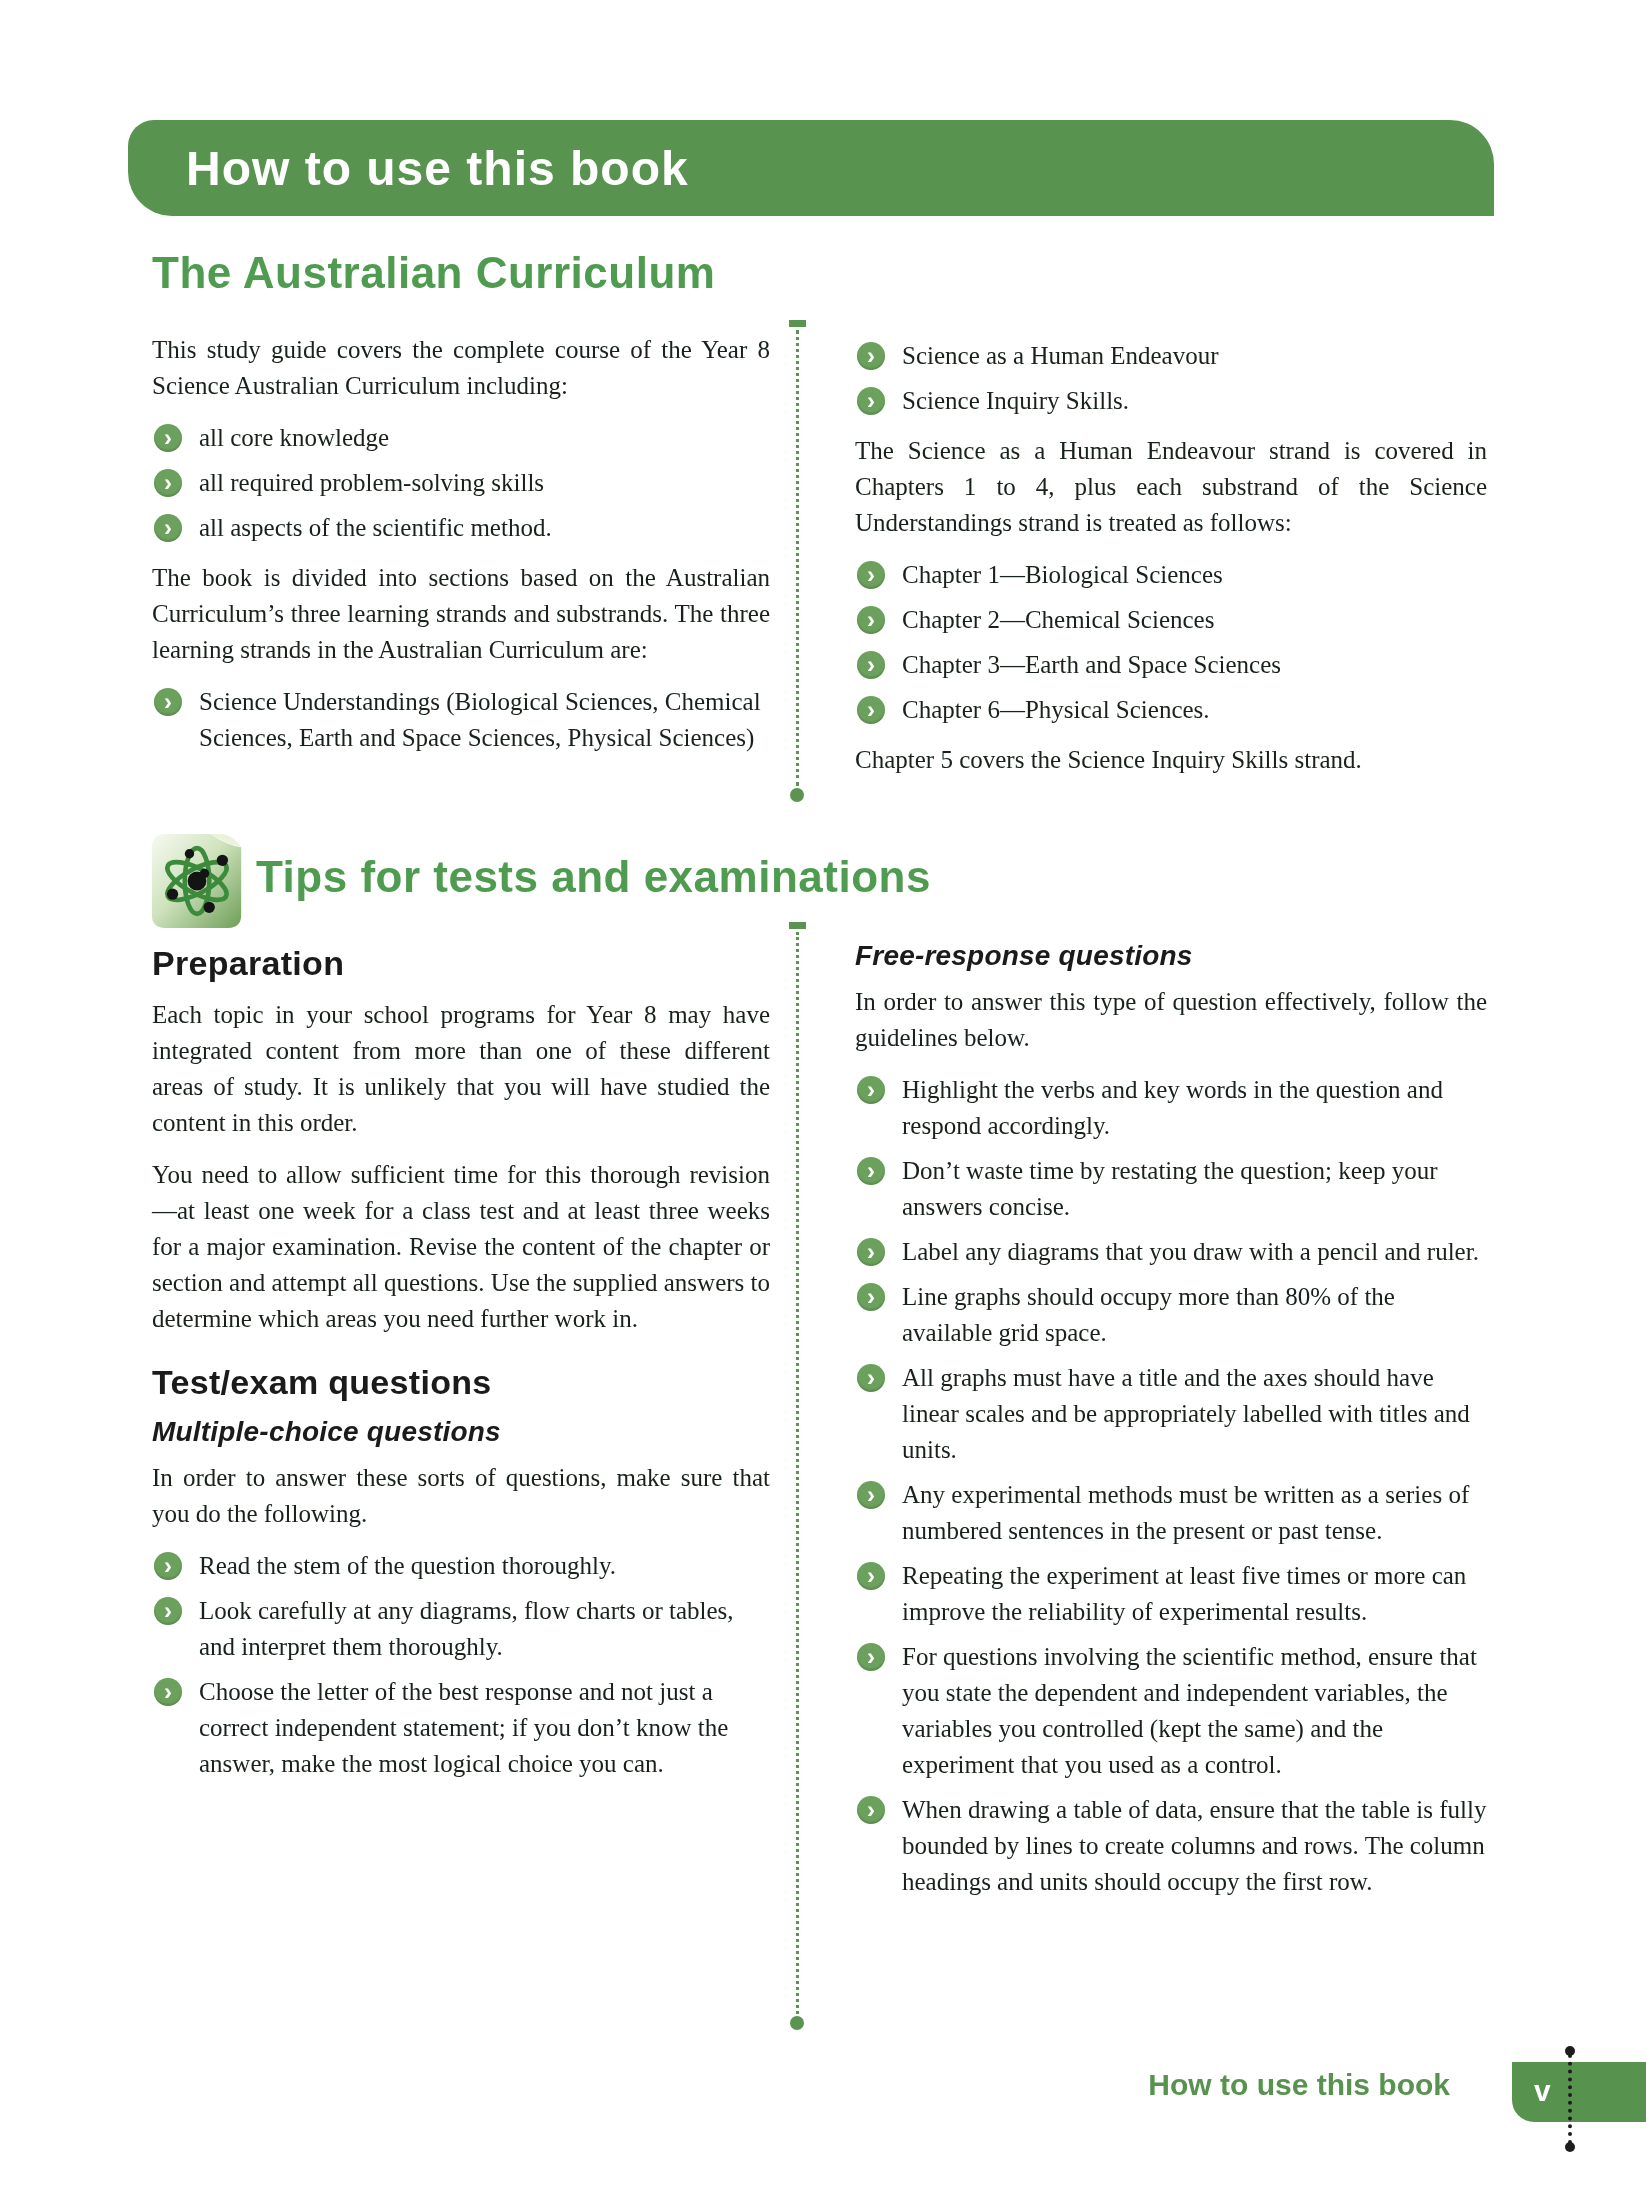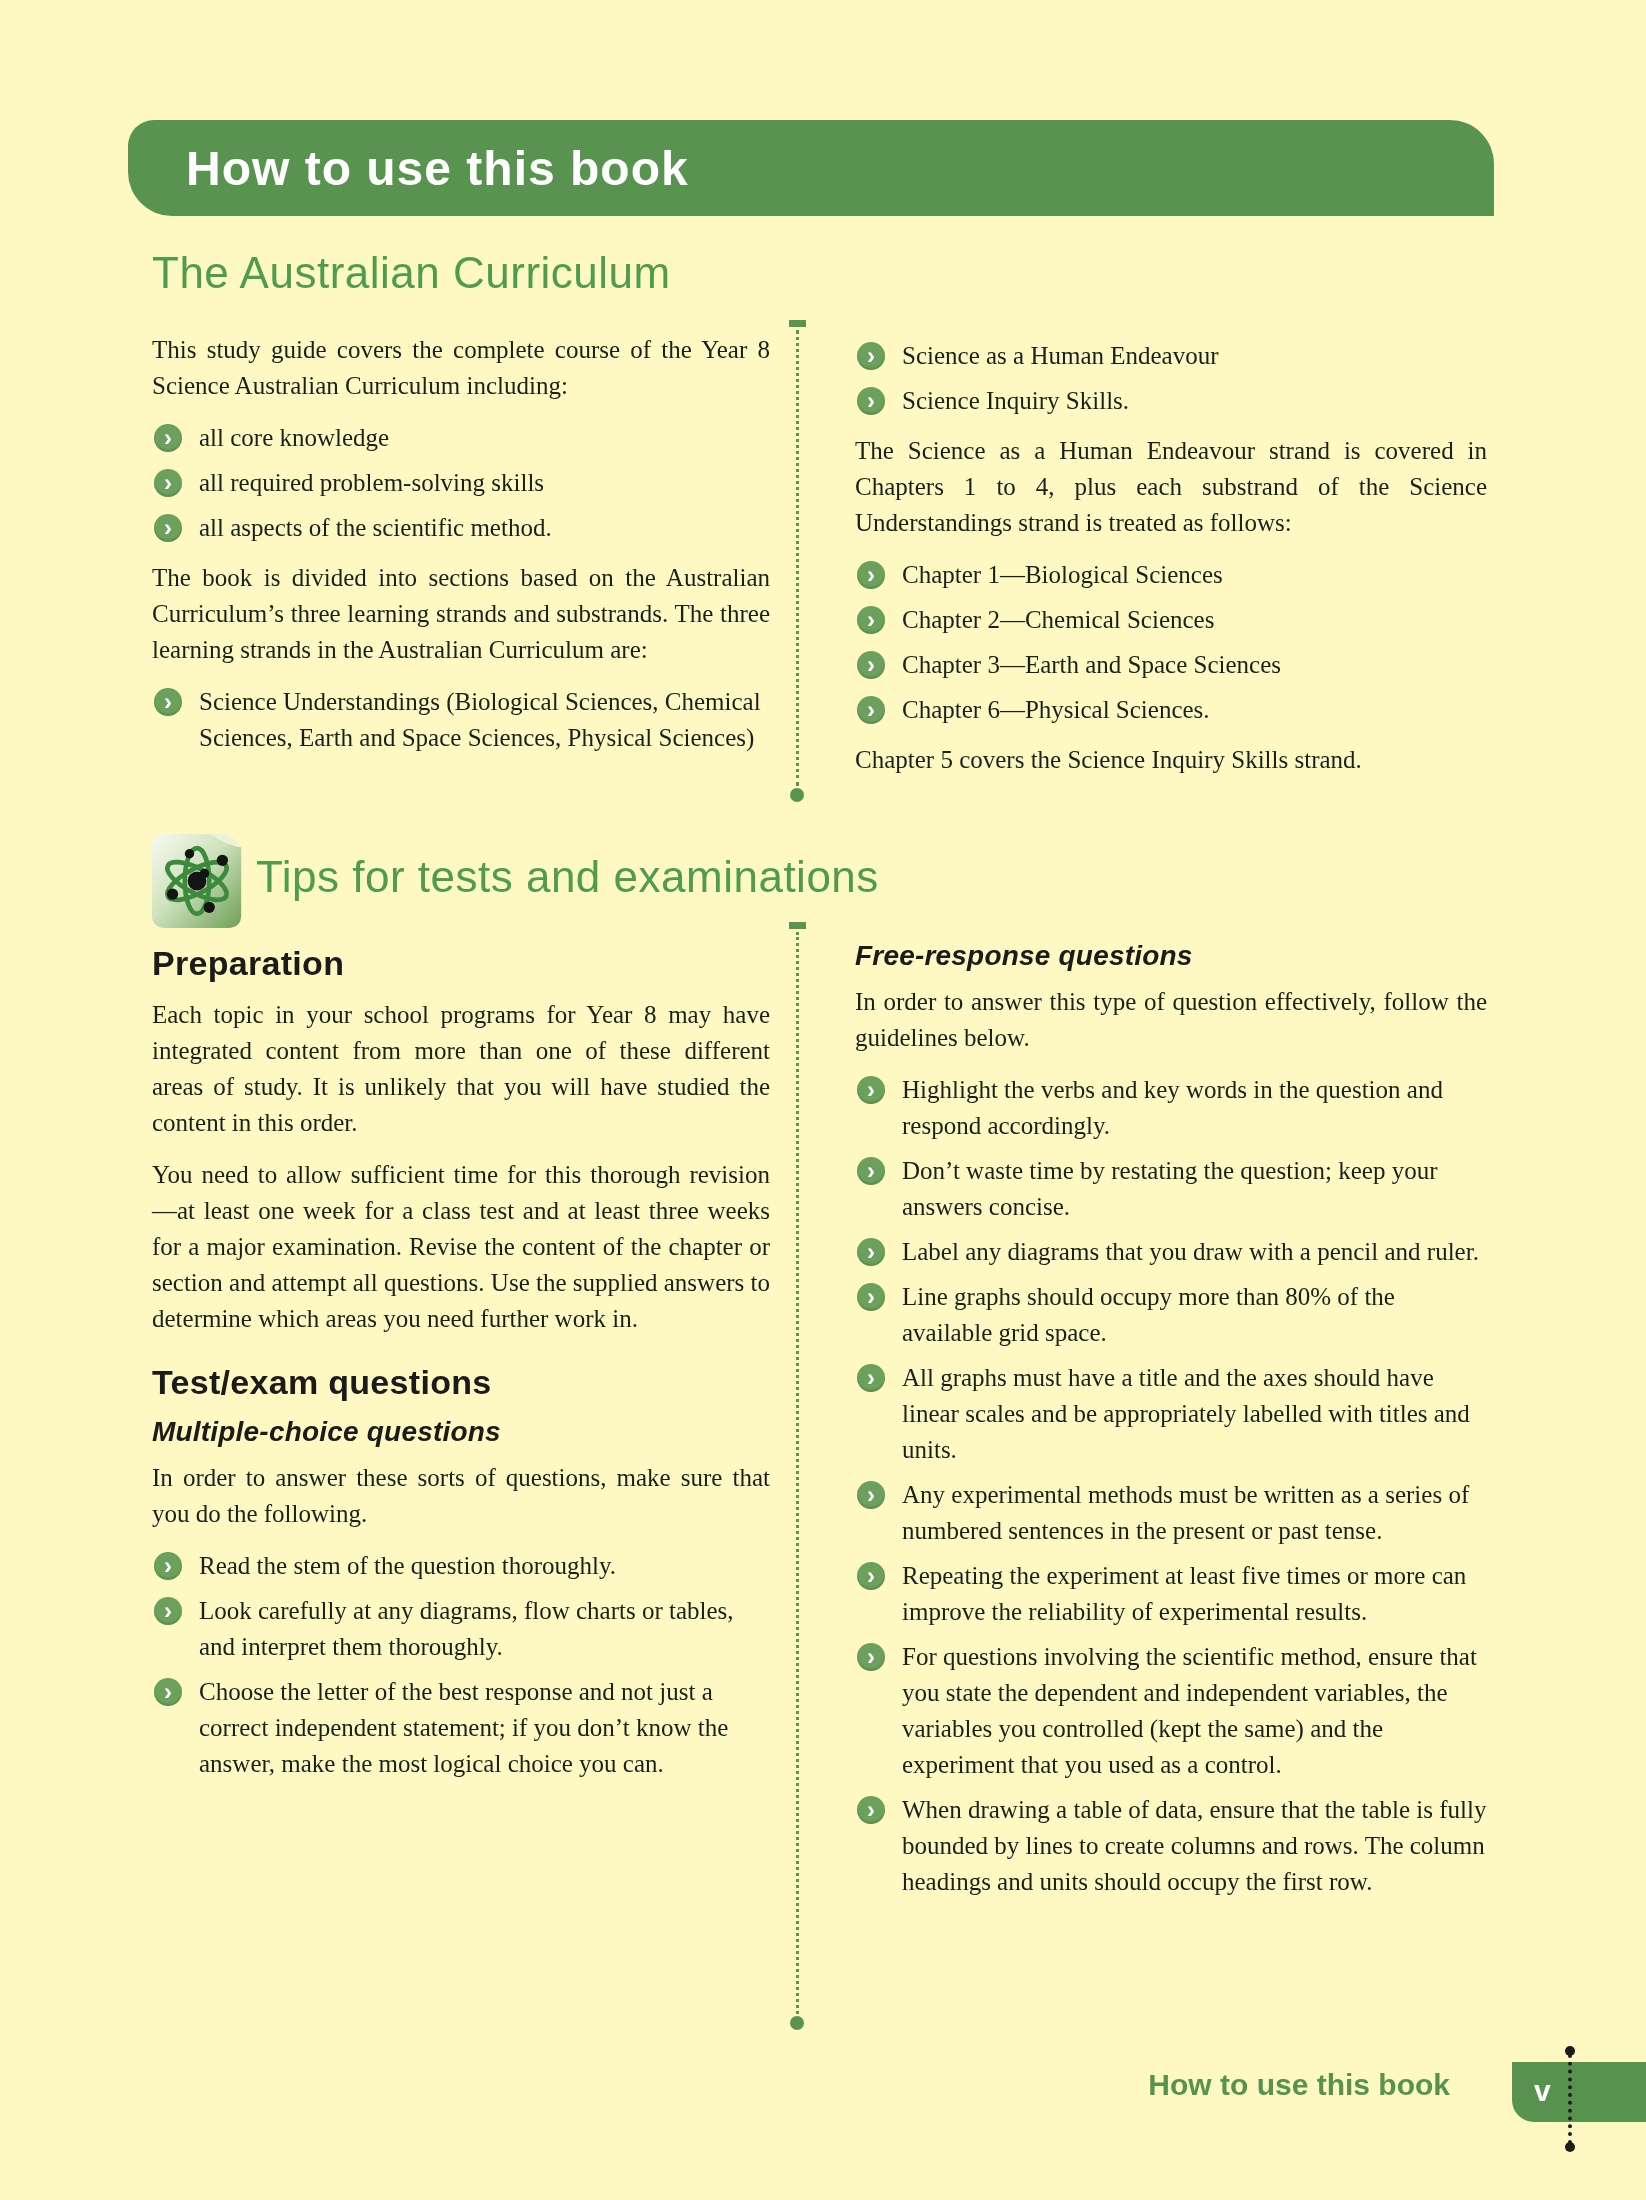--- a/index.html
+++ b/index.html
@@ -1,32 +1,32 @@
 <!DOCTYPE html>
 <html><head>
 <meta charset="utf-8">
 <style>
   html,body{margin:0;padding:0;background:#dfe8d6;}
   .page{
-    position:relative;width:1646px;height:2200px;background:#fef9c3;
+    position:relative;width:1646px;height:2200px;background:#ffffff;
     font-family:"Liberation Serif",serif;color:#18221b;overflow:hidden;
   }
   
   .banner{
     position:absolute;left:128px;top:120px;width:1366px;height:96px;
     background:#599350;border-radius:26px 44px 0 44px;
     display:flex;align-items:center;padding-left:58px;box-sizing:border-box;
   }
   .banner .t{
     font-family:"Liberation Sans",sans-serif;font-weight:700;
     font-size:48px;color:#ffffff;letter-spacing:1px;
   }
   
   .h-green{
-    position:absolute;font-family:"Liberation Sans",sans-serif;font-weight:400;
+    position:absolute;font-family:"Liberation Sans",sans-serif;font-weight:700;
     color:#4f9b50;font-size:44px;letter-spacing:0.5px;white-space:nowrap;
   }
   #curric-head{left:152px;top:248px;}
   #tips-head{left:256px;top:852px;}
   
   .cols{position:absolute;}
   #sec1{left:152px;top:332px;width:1330px;height:480px;}
   #sec2{left:152px;top:940px;width:1330px;height:1090px;}
   .col-left{position:absolute;left:0;top:0;width:618px;}
   .col-right{position:absolute;left:703px;top:0;width:632px;}

